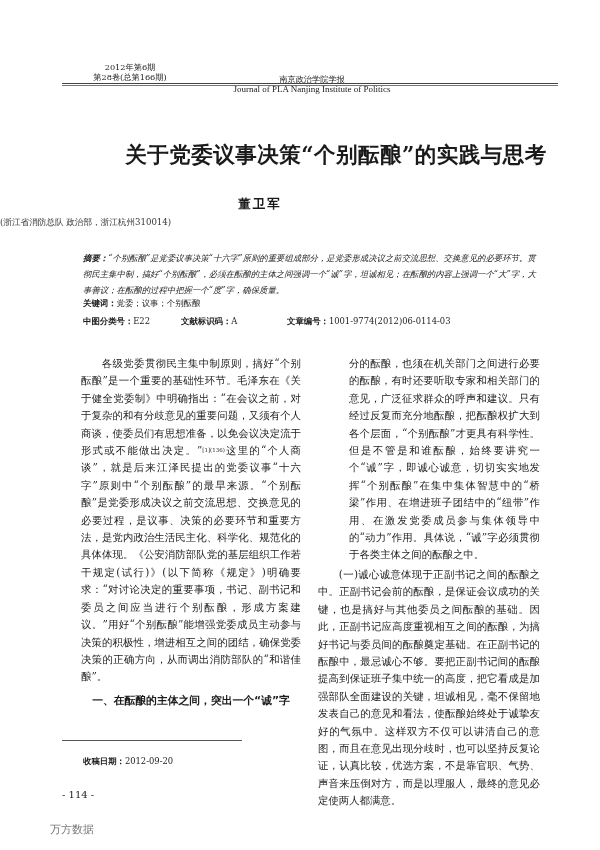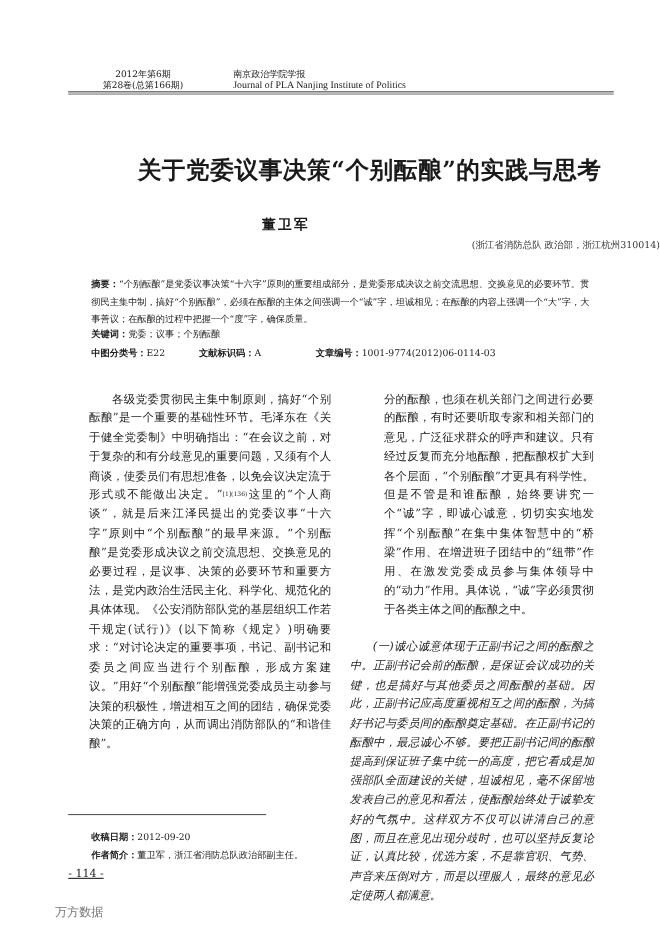--- a/index.html
+++ b/index.html
@@ -2,48 +2,48 @@
 <html><head>
 <meta charset="utf-8">
 <style>
   html, body { margin:0; padding:0; background:#ffffff; }
   body { width:600px; height:850px; position:relative; overflow:hidden;
          font-family:"DejaVu Serif", "Liberation Serif", serif; color:#1a1a1a; }
   .abs { position:absolute; }
   
   .hdr { top:62px; left:62px; width:496px; height:22px; font-size:8.2px; line-height:10px; }
   .hdr .left { position:absolute; left:18px; top:0; text-align:center; width:100px; }
-  .hdr .mid { position:absolute; left:150px; top:0; width:200px; }
+  .hdr .mid { position:absolute; left:150px; top:12px; width:200px; text-align:center; }
   .hdr .right { position:absolute; right:8px; top:0; width:110px; text-align:center; }
   .hdr-rule { top:83px; left:62px; width:496px; height:0; border-top:1.2px solid #444; }
   .hdr-rule2 { top:85px; left:62px; width:496px; height:0; border-top:0.6px solid #777; }
   
   .title { top:140px; left:0; width:600px; text-align:center; font-size:21.5px; font-weight:bold;
            letter-spacing:0.5px; font-family:"DejaVu Serif", serif;margin-left:36px; }
   .author { top:196px; left:0; width:520px; text-align:center; font-size:12.5px; font-weight:bold; letter-spacing:2px; }
-  .affil { top:217px; left:0; width:600px; text-align:right; font-size:8.6px; color:#333; }
+  .affil { top:217px; left:0; width:600px; text-align:left; font-size:8.6px; color:#333; }
   
-  .abstract { top:250px; left:83px; width:455px; font-size:8.4px; line-height:16px; text-indent:0; color:#222; }
+  .abstract { top:250px; left:83px; width:455px; font-size:8.4px; line-height:16px; text-indent:0; color:#222;font-style:italic; }
   .abstract .lbl, .meta .lbl { font-weight:bold; font-family:"DejaVu Sans", sans-serif; }
   .keywords { top:298px; left:83px; font-size:8.4px; color:#222;text-align:center; }
   .meta { top:316px; left:83px; width:460px; font-size:8.4px; color:#222; }
   .meta span.item { position:absolute; white-space:nowrap; }
   
   .col { font-size:10.4px; line-height:17.4px; text-align:justify; color:#1c1c1c; }
   .col p { margin:0; text-indent:2em; }
   .col p.noind { text-indent:0;margin-left:31px; }
   .col h3 { margin:6px 0 6px 0; font-size:10.8px; font-weight:bold; text-align:center; font-family:"DejaVu Sans", sans-serif; }
   .col-left { top:355px; left:81px; width:220px; }
   .col-right { top:355px; left:318px; width:222px; }
   sup { font-size:5.5px; vertical-align:top; }
   
   .fn-rule { top:740px; left:62px; width:180px; border-top:0.8px solid #555; }
   .footnote { top:753px; left:83px; font-size:8.4px; line-height:16px; color:#222; }
   .footnote .lbl { font-weight:bold; font-family:Liberation Sans, sans-serif;margin-top:39px; }
-  .pagenum { top:789px; left:62px; font-size:10px; color:#222;text-decoration:underline; }
+  .pagenum { top:789px; left:62px; font-size:10px; color:#222; }
   .watermark { top:822px; left:50px; font-size:11px; color:#777; font-family:"DejaVu Serif", serif; }
 </style>
 </head>
 <body>
 
 <div class="abs hdr">
   <div class="left">
     <div>2012年第6期</div>
     <div>第28卷(总第166期)</div>
   </div>
@@ -66,26 +66,26 @@
   <span class="lbl" style="font-weight:bold;font-family:'DejaVu Sans',sans-serif;">关键词：</span><span>党委；议事；个别酝酿</span>
 </div>
 <div class="abs meta">
   <span class="item" style="left:0;top:0;"><span class="lbl">中图分类号：</span><span>E22</span></span>
   <span class="item" style="left:98px;top:0;"><span class="lbl">文献标识码：</span><span>A</span></span>
   <span class="item" style="left:204px;top:0;"><span class="lbl">文章编号：</span><span>1001-9774(2012)06-0114-03</span></span>
 </div>
 
 <div class="abs col col-left">
   <p><span>各级党委贯彻民主集中制原则，搞好“个别酝酿”是一个重要的基础性环节。毛泽东在《关于健全党委制》中明确指出：“在会议之前，对于复杂的和有分歧意见的重要问题，又须有个人商谈，使委员们有思想准备，以免会议决定流于形式或不能做出决定。”</span><sup>[1](136)</sup><span>这里的“个人商谈”，就是后来江泽民提出的党委议事“十六字”原则中“个别酝酿”的最早来源。“个别酝酿”是党委形成决议之前交流思想、交换意见的必要过程，是议事、决策的必要环节和重要方法，是党内政治生活民主化、科学化、规范化的具体体现。《公安消防部队党的基层组织工作若干规定(试行)》(以下简称《规定》)明确要求：“对讨论决定的重要事项，书记、副书记和委员之间应当进行个别酝酿，形成方案建议。”用好“个别酝酿”能增强党委成员主动参与决策的积极性，增进相互之间的团结，确保党委决策的正确方向，从而调出消防部队的“和谐佳酿”。</span></p>
+  <h3>一、在酝酿的主体之间，突出一个“诚”字</h3>
 </div>
 
 <div class="abs col col-right">
   <p class="noind">分的酝酿，也须在机关部门之间进行必要的酝酿，有时还要听取专家和相关部门的意见，广泛征求群众的呼声和建议。只有经过反复而充分地酝酿，把酝酿权扩大到各个层面，“个别酝酿”才更具有科学性。但是不管是和谁酝酿，始终要讲究一个“诚”字，即诚心诚意，切切实实地发挥“个别酝酿”在集中集体智慧中的“桥梁”作用、在增进班子团结中的“纽带”作用、在激发党委成员参与集体领导中的“动力”作用。具体说，“诚”字必须贯彻于各类主体之间的酝酿之中。</p>
-  <p style="margin-top:16px;font-style:italic;">(一)诚心诚意体现于正副书记之间的酝酿之中。正副书记会前的酝酿，是保证会议成功的关键，也是搞好与其他委员之间酝酿的基础。因此，正副书记应高度重视相互之间的酝酿，为搞好书记与委员间的酝酿奠定基础。在正副书记的酝酿中，最忌诚心不够。要把正副书记间的酝酿提高到保证班子集中统一的高度，把它看成是加强部队全面建设的关键，坦诚相见，毫不保留地发表自己的意见和看法，使酝酿始终处于诚挚友好的气氛中。这样双方不仅可以讲清自己的意图，而且在意见出现分歧时，也可以坚持反复论证，认真比较，优选方案，不是靠官职、气势、声音来压倒对方，而是以理服人，最终的意见必定使两人都满意。</p>
+  <p style="margin-top:2px;">(一)诚心诚意体现于正副书记之间的酝酿之中。正副书记会前的酝酿，是保证会议成功的关键，也是搞好与其他委员之间酝酿的基础。因此，正副书记应高度重视相互之间的酝酿，为搞好书记与委员间的酝酿奠定基础。在正副书记的酝酿中，最忌诚心不够。要把正副书记间的酝酿提高到保证班子集中统一的高度，把它看成是加强部队全面建设的关键，坦诚相见，毫不保留地发表自己的意见和看法，使酝酿始终处于诚挚友好的气氛中。这样双方不仅可以讲清自己的意图，而且在意见出现分歧时，也可以坚持反复论证，认真比较，优选方案，不是靠官职、气势、声音来压倒对方，而是以理服人，最终的意见必定使两人都满意。</p>
 </div>
 
 <div class="abs fn-rule"></div>
 <div class="abs footnote">
   <div><span class="lbl">收稿日期：</span><span>2012-09-20</span></div>
-  <div><span class="lbl">作者简介：</span><span>董卫军，浙江省消防总队政治部副主任。</span></div>
 </div>
 <div class="abs pagenum">- 114 -</div>
 <div class="abs watermark">万方数据</div>
 
 </body></html>

